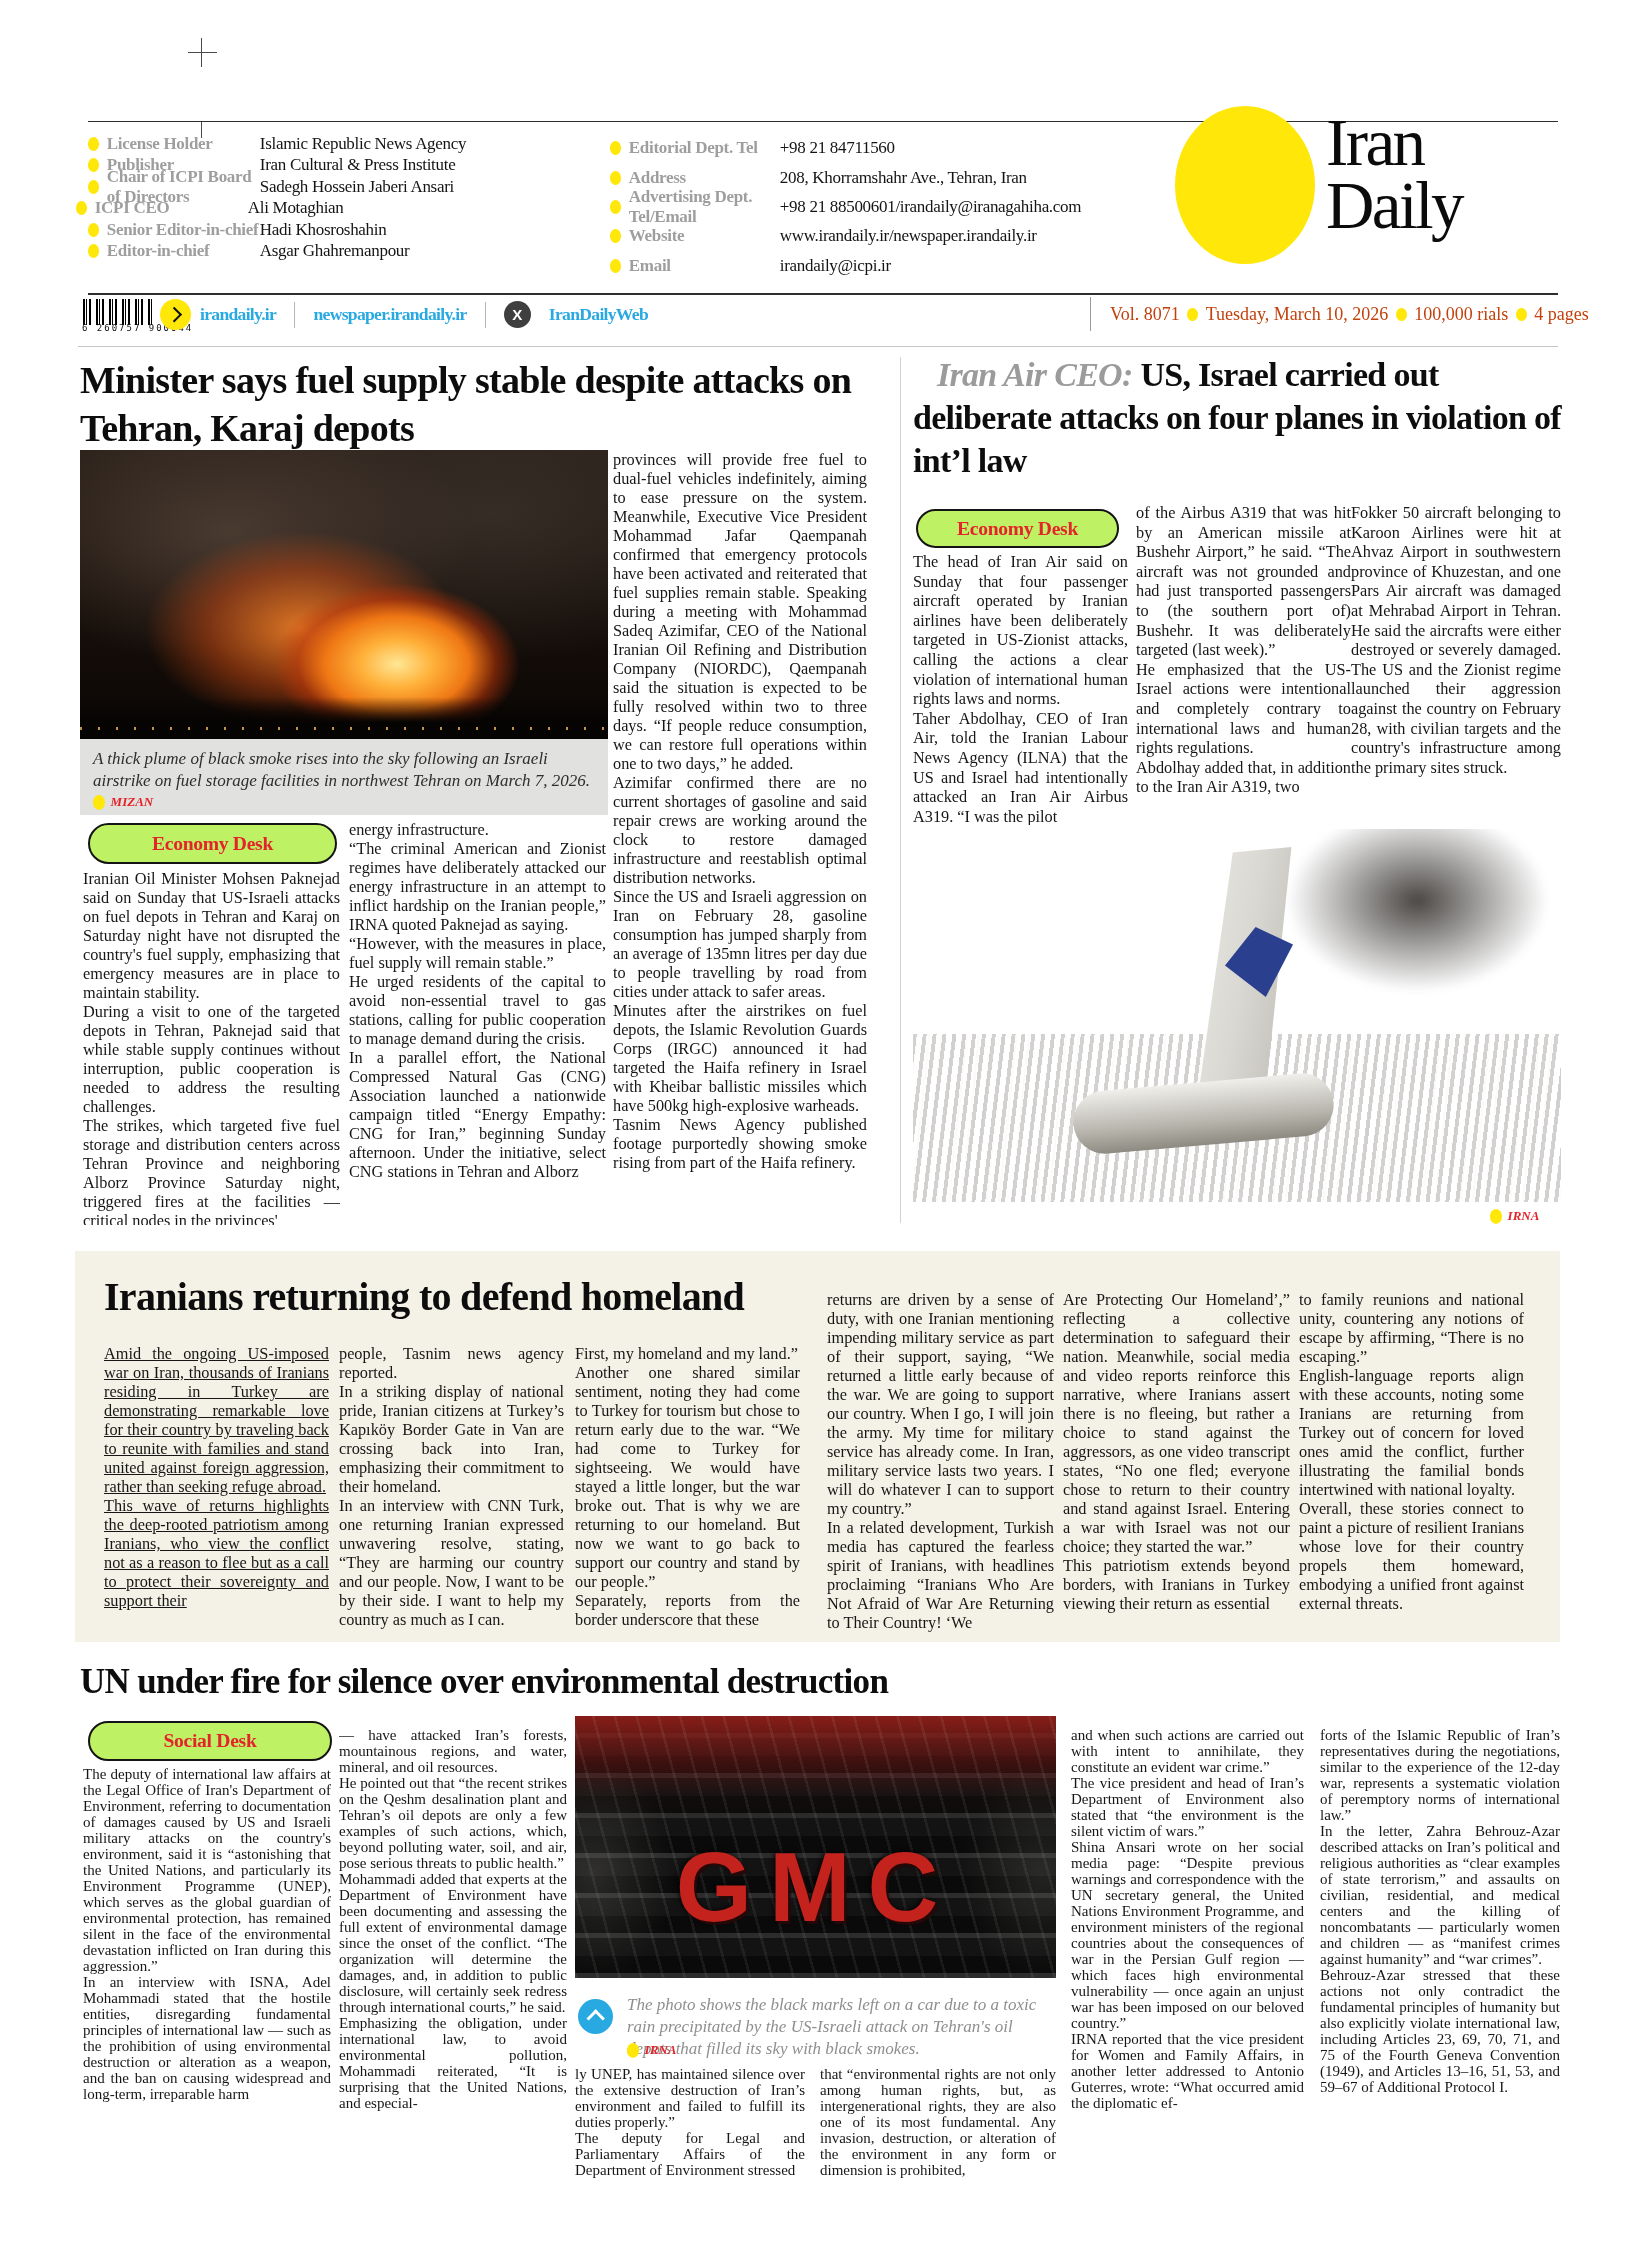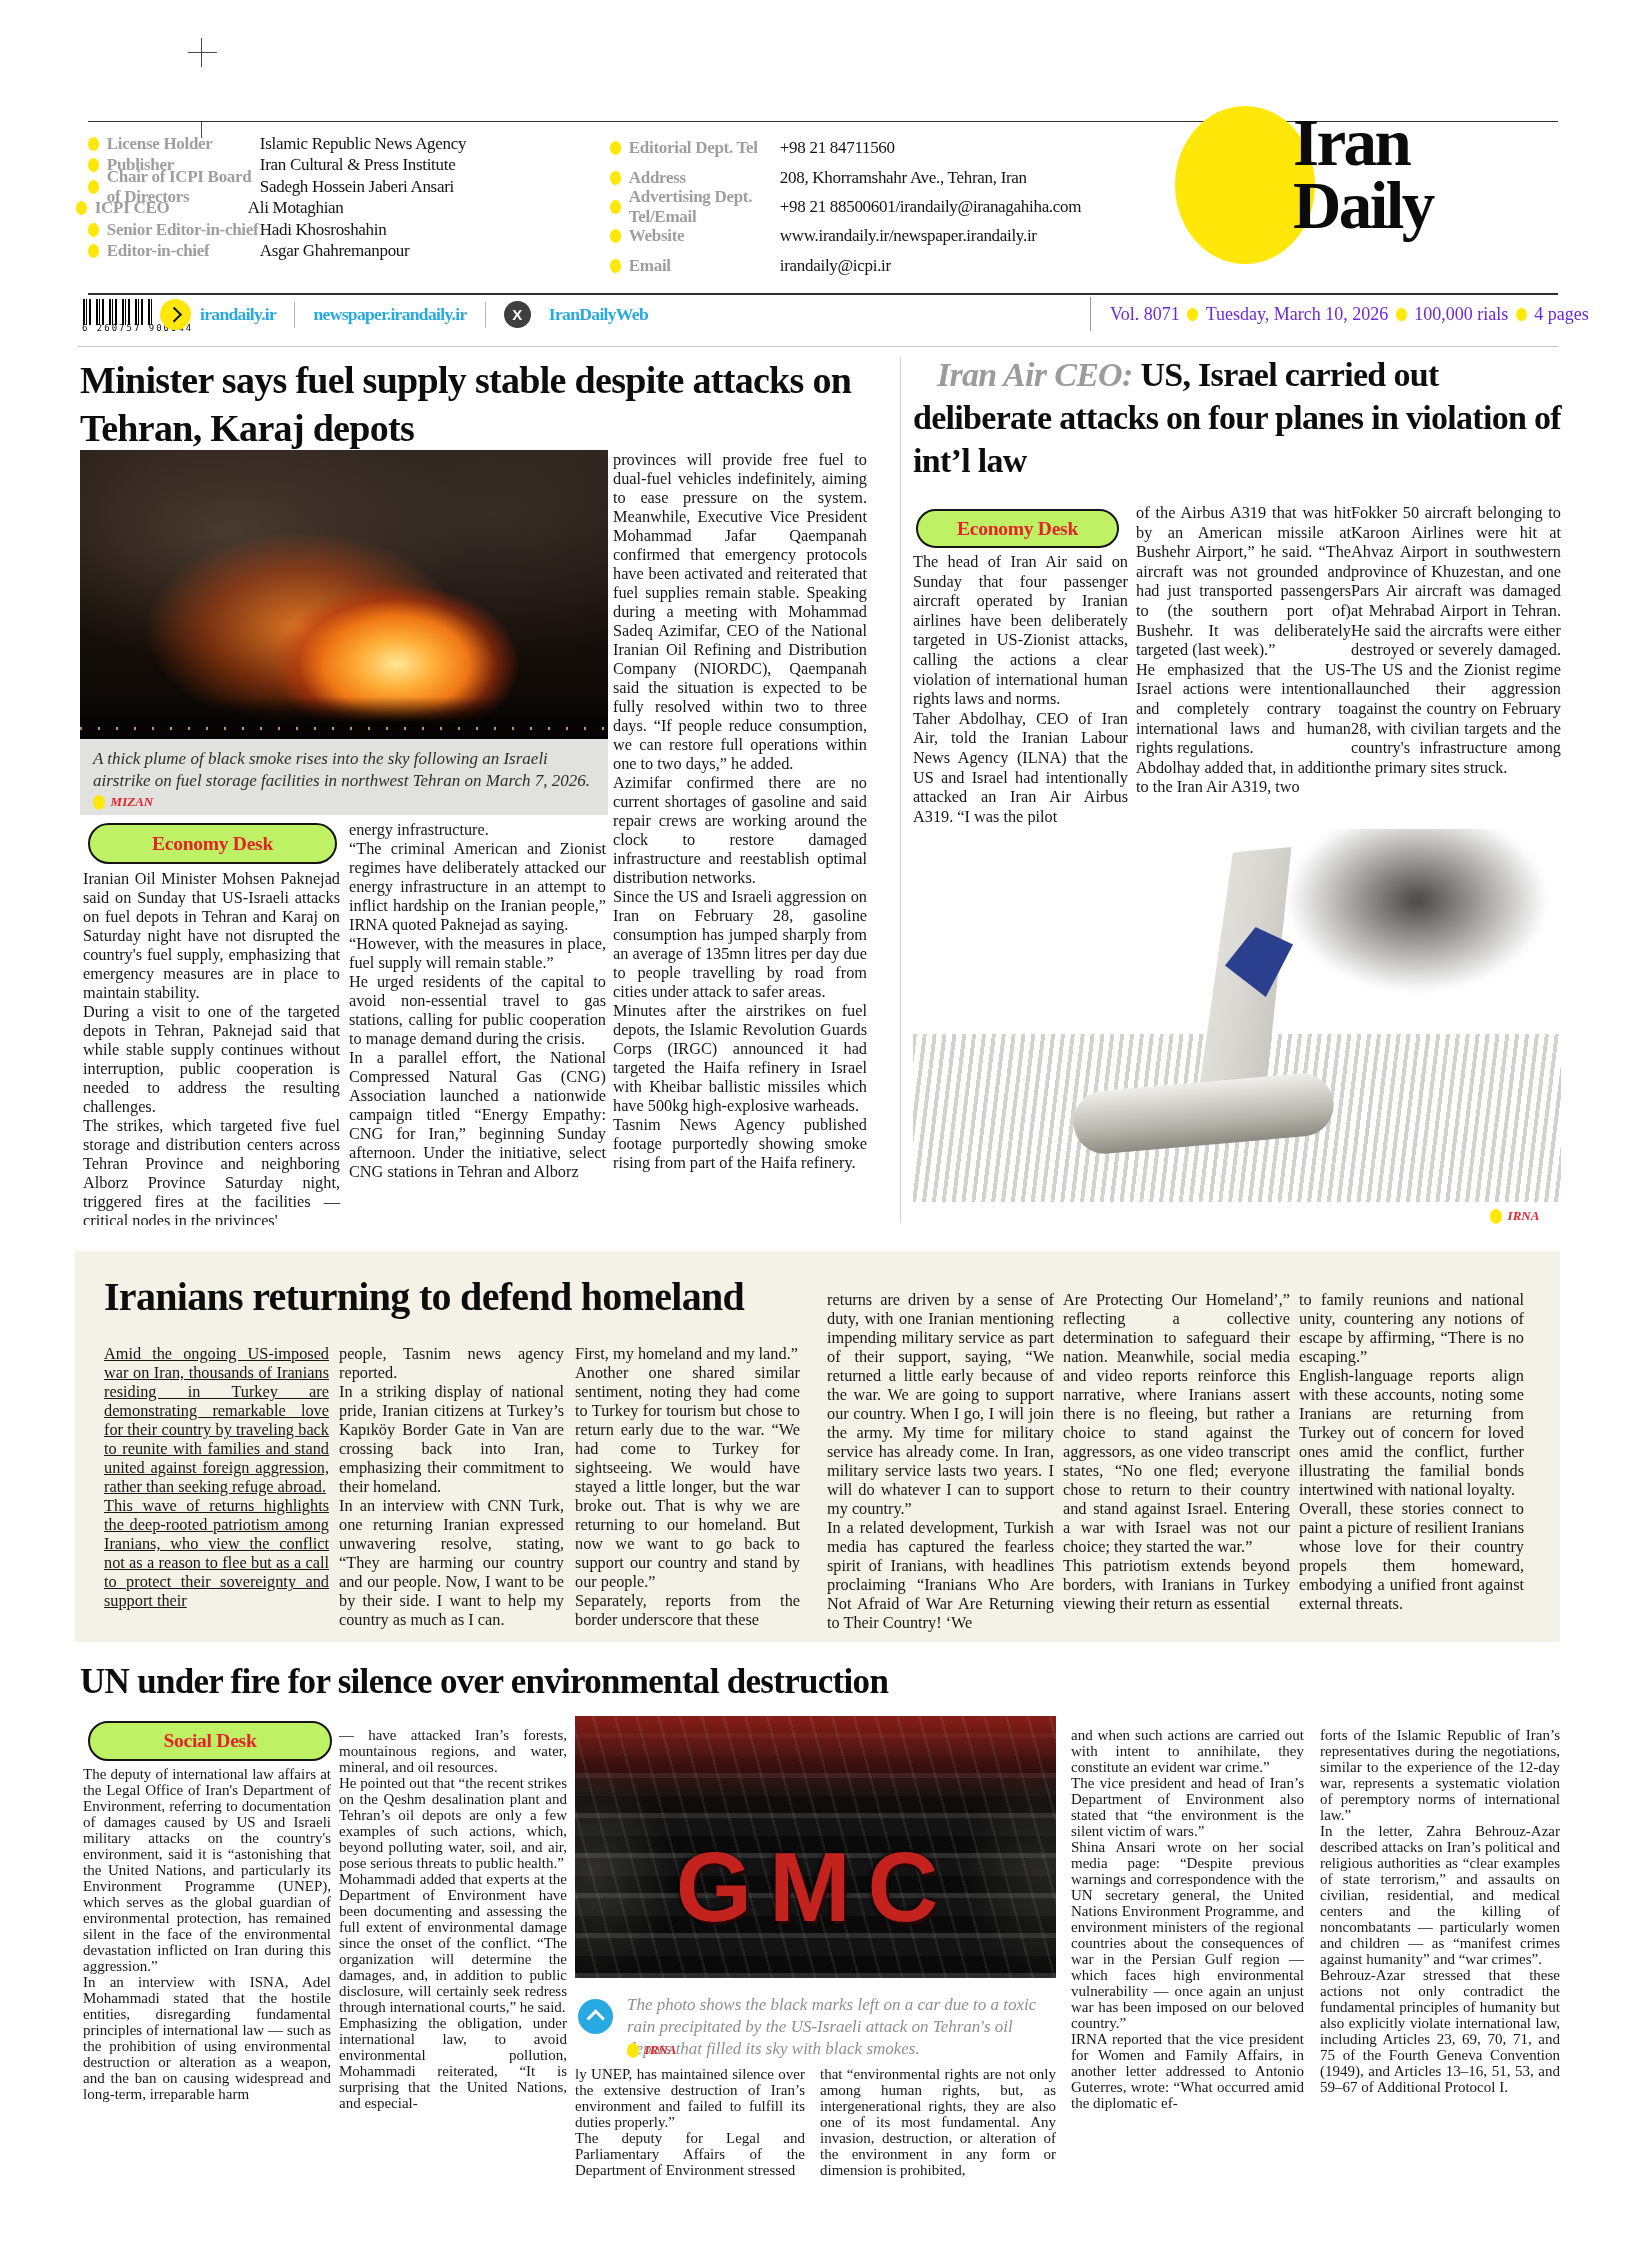--- a/index.html
+++ b/index.html
@@ -14,21 +14,21 @@
   
   .mast-row{position:absolute;display:flex;align-items:center;height:19.6px;}
   .ydot{display:inline-block;background:#ffe70a;border-radius:50%;flex:0 0 auto;}
   .dot-mast{width:11px;height:13.7px;margin-right:7.8px;}
   .mast-label{font-weight:bold;color:#9e9e9e;font-size:17px;letter-spacing:-0.3px;}
   .mast-val{color:#141414;font-size:17px;letter-spacing:-0.3px;}
   .mast-left .mast-label{flex:0 0 153px;}
   .mast-right .mast-label{flex:0 0 151px;}
 
   .logo-circle{position:absolute;left:1175px;top:106px;width:140px;height:158px;border-radius:50%;background:#ffe70a;}
-  .logo-text{position:absolute;left:1293px;top:111px;font-size:67px;font-weight:bold;line-height:.94;
+  .logo-text{position:absolute;left:1326px;top:111px;font-size:67px;font-weight:normal;line-height:.94;
              letter-spacing:-2.6px;color:#0b0b0b;}
   .logo-text span{display:block;}
 
   
   .barcode{position:absolute;left:83px;top:299px;width:70px;height:26px;
     background:repeating-linear-gradient(90deg,#000 0 2px,#fff 2px 3.3px,#000 3.3px 3.9px,#fff 3.9px 5.9px,
                #000 5.9px 8.5px,#fff 8.5px 9.8px,#000 9.8px 10.4px,#fff 10.4px 13px);}
   .barcode-num{position:absolute;left:82px;top:323px;font-family:"DejaVu Sans Mono",monospace;
     font-size:9px;letter-spacing:2px;color:#111;white-space:nowrap;}
   .go-circle{position:absolute;left:160px;top:299px;width:31px;height:31px;border-radius:50%;
@@ -36,21 +36,21 @@
   .chev-right{width:8.5px;height:8.5px;border-top:2.6px solid #101010;border-right:2.6px solid #101010;
     transform:rotate(45deg);margin-left:-2.6px;}
   .links-row{position:absolute;left:200px;top:299px;height:31px;display:flex;align-items:center;gap:18px;}
   .site-link{color:#29a9e2;font-weight:bold;font-size:17.6px;letter-spacing:-0.7px;white-space:nowrap;}
   .vsep{width:1.3px;height:26px;background:#b5b5b5;}
   .x-circle{width:27px;height:27px;border-radius:50%;background:#3f3f3f;color:#fff;display:flex;
     align-items:center;justify-content:center;font-family:"Liberation Sans",sans-serif;
     font-weight:bold;font-size:15px;}
   .issue-sep{position:absolute;left:1090px;top:297px;width:1.3px;height:34px;background:#9a9a9a;}
   .issue-row{position:absolute;left:1110px;top:299px;height:31px;display:flex;align-items:center;gap:7.8px;
-    font-size:18px;color:#6d28d9;white-space:nowrap;}
+    font-size:18px;color:#c2410c;white-space:nowrap;}
   .dot-issue{width:10.4px;height:13px;}
 
   
   .headline{position:absolute;font-weight:bold;color:#0d0d0d;letter-spacing:-0.7px;}
   .h-fuel{left:80px;top:357px;width:815px;font-size:38px;line-height:1.26;}
   .h-iranair{left:913px;top:353px;width:652px;font-size:34px;line-height:1.27;}
   .kicker{color:#9b9b9b;font-style:italic;margin-left:24px;}
   .h-return{left:104px;top:1275px;width:782px;font-size:40px;line-height:1.1;}
   .h-un{left:80px;top:1663px;width:1043px;font-size:35px;line-height:1.1;}
   .desk-badge{position:absolute;display:flex;align-items:center;justify-content:center;

